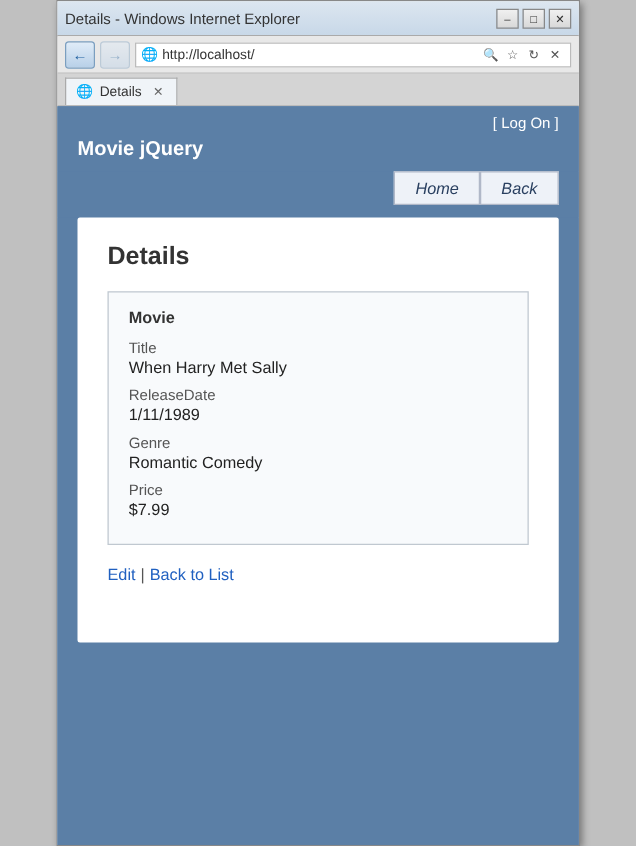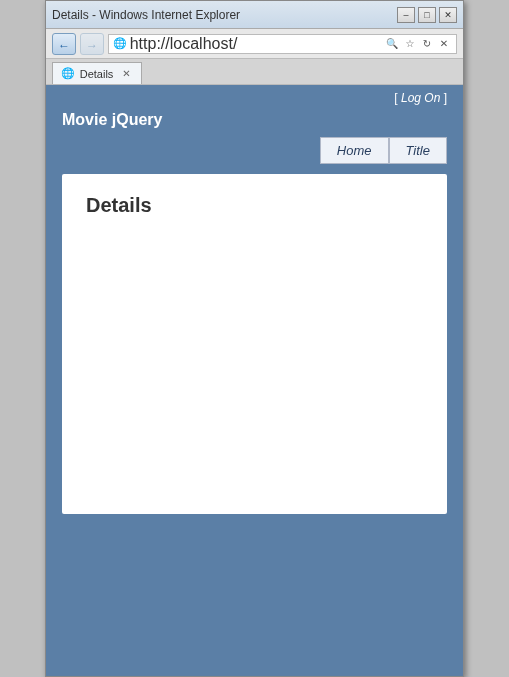--- a/index.html
+++ b/index.html
@@ -92,21 +92,21 @@
       font-size: 11px;
       color: #333;
       gap: 3px;
     }
     .address-icon {
       color: #e87000;
       font-size: 11px;
     }
     .address-text {
       flex: 1;
-      font-size: 16px;
+      font-size: 11px;
       color: #333;
     }
     .address-actions {
       display: flex;
       gap: 1px;
     }
     .addr-action-btn {
       width: 16px;
       height: 18px;
       background: transparent;
@@ -167,21 +167,20 @@
     .app-header-top {
       display: flex;
       justify-content: flex-end;
       padding: 6px 0 2px;
     }
     .log-on-link {
       color: #fff;
       font-size: 12px;
       text-decoration: none;
       cursor: pointer;
-      font-style: italic;
     }
 
     .app-title {
       color: #fff;
       font-size: 16px;
       font-weight: bold;
       padding: 4px 0 8px;
     }
 
     
@@ -316,27 +315,55 @@
       <div class="app-header-top">
         <span style="color:#fff;font-size:12px;">[&nbsp;</span>
         <a class="log-on-link">Log On</a>
         <span style="color:#fff;font-size:12px;">&nbsp;]</span>
       </div>
       <div class="app-title">Movie jQuery</div>
     </div>
 
     <div class="nav-bar">
       <a class="nav-item">Home</a>
-      <a class="nav-item">Title</a>
+      <a class="nav-item">Back</a>
     </div>
 
     <div class="main-content">
       <div class="content-panel">
 
         <h2 class="details-title">Details</h2>
 
-
+        <div class="movie-box">
+          <div class="movie-box-header">Movie</div>
+
+          <div class="field-group">
+            <div class="field-label">Title</div>
+            <div class="field-value">When Harry Met Sally</div>
+          </div>
+
+          <div class="field-group">
+            <div class="field-label">ReleaseDate</div>
+            <div class="field-value">1/11/1989</div>
+          </div>
+
+          <div class="field-group">
+            <div class="field-label">Genre</div>
+            <div class="field-value">Romantic Comedy</div>
+          </div>
+
+          <div class="field-group">
+            <div class="field-label">Price</div>
+            <div class="field-value">$7.99</div>
+          </div>
+        </div>
+
+        <div class="actions-row">
+          <a class="action-link">Edit</a>
+          <span class="separator">|</span>
+          <a class="action-link">Back to List</a>
+        </div>
 
       </div>
     </div>
 
   </div>
 </div>
 
 </body></html>

